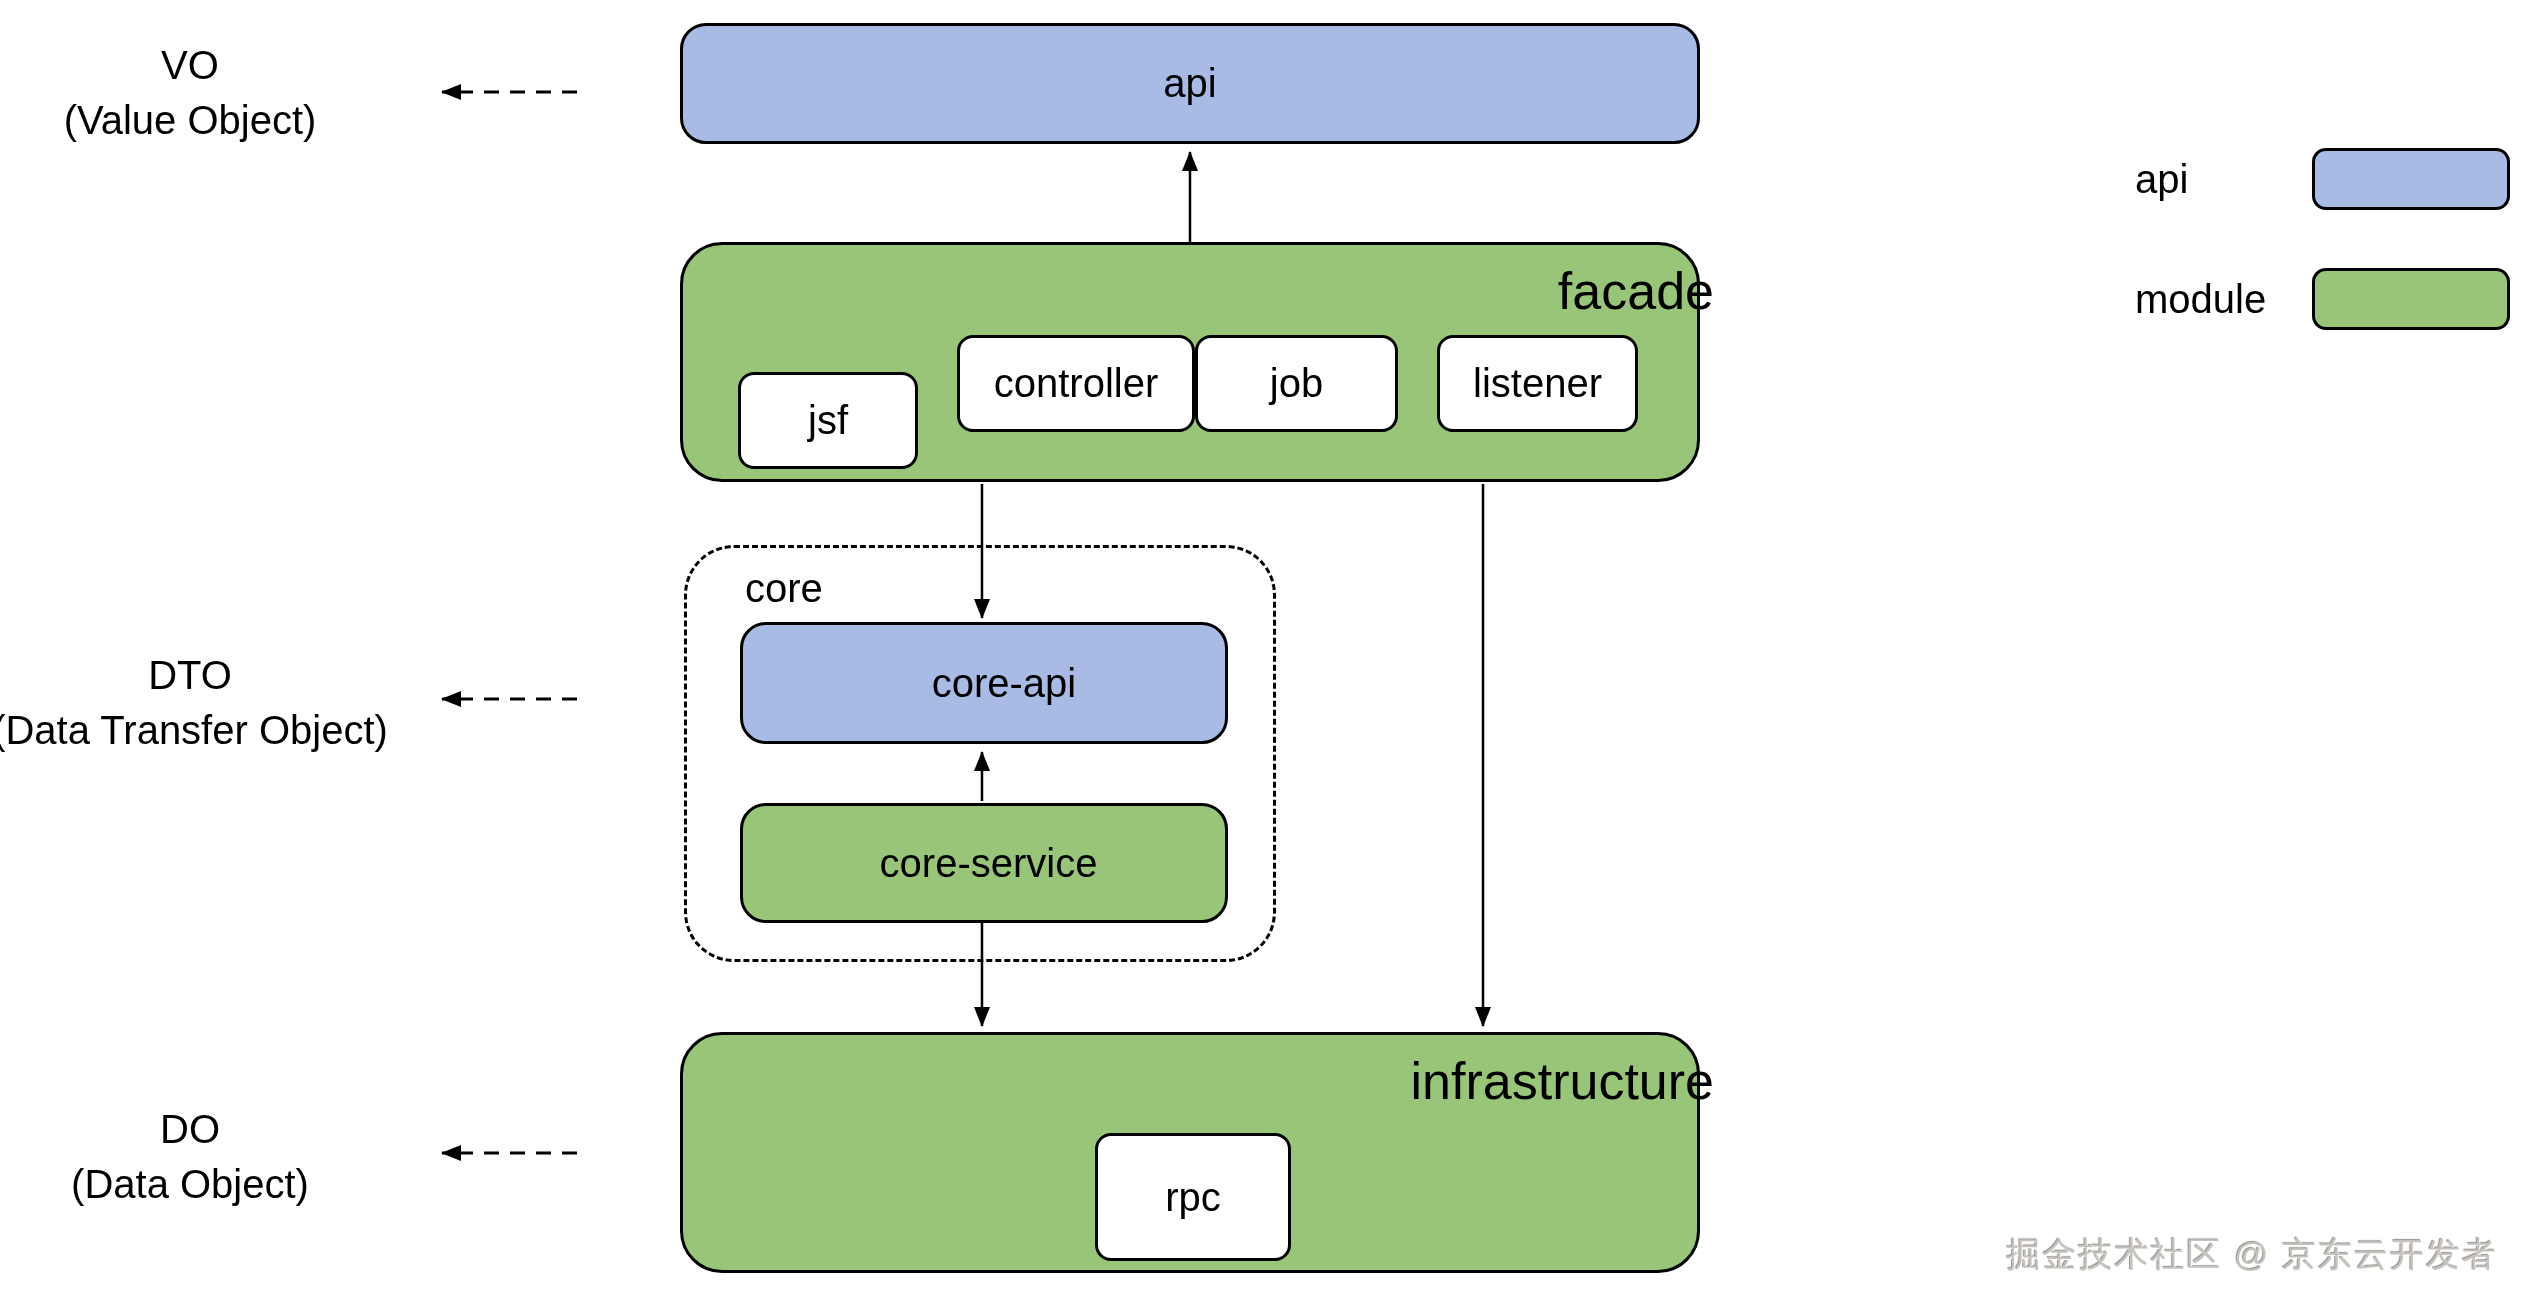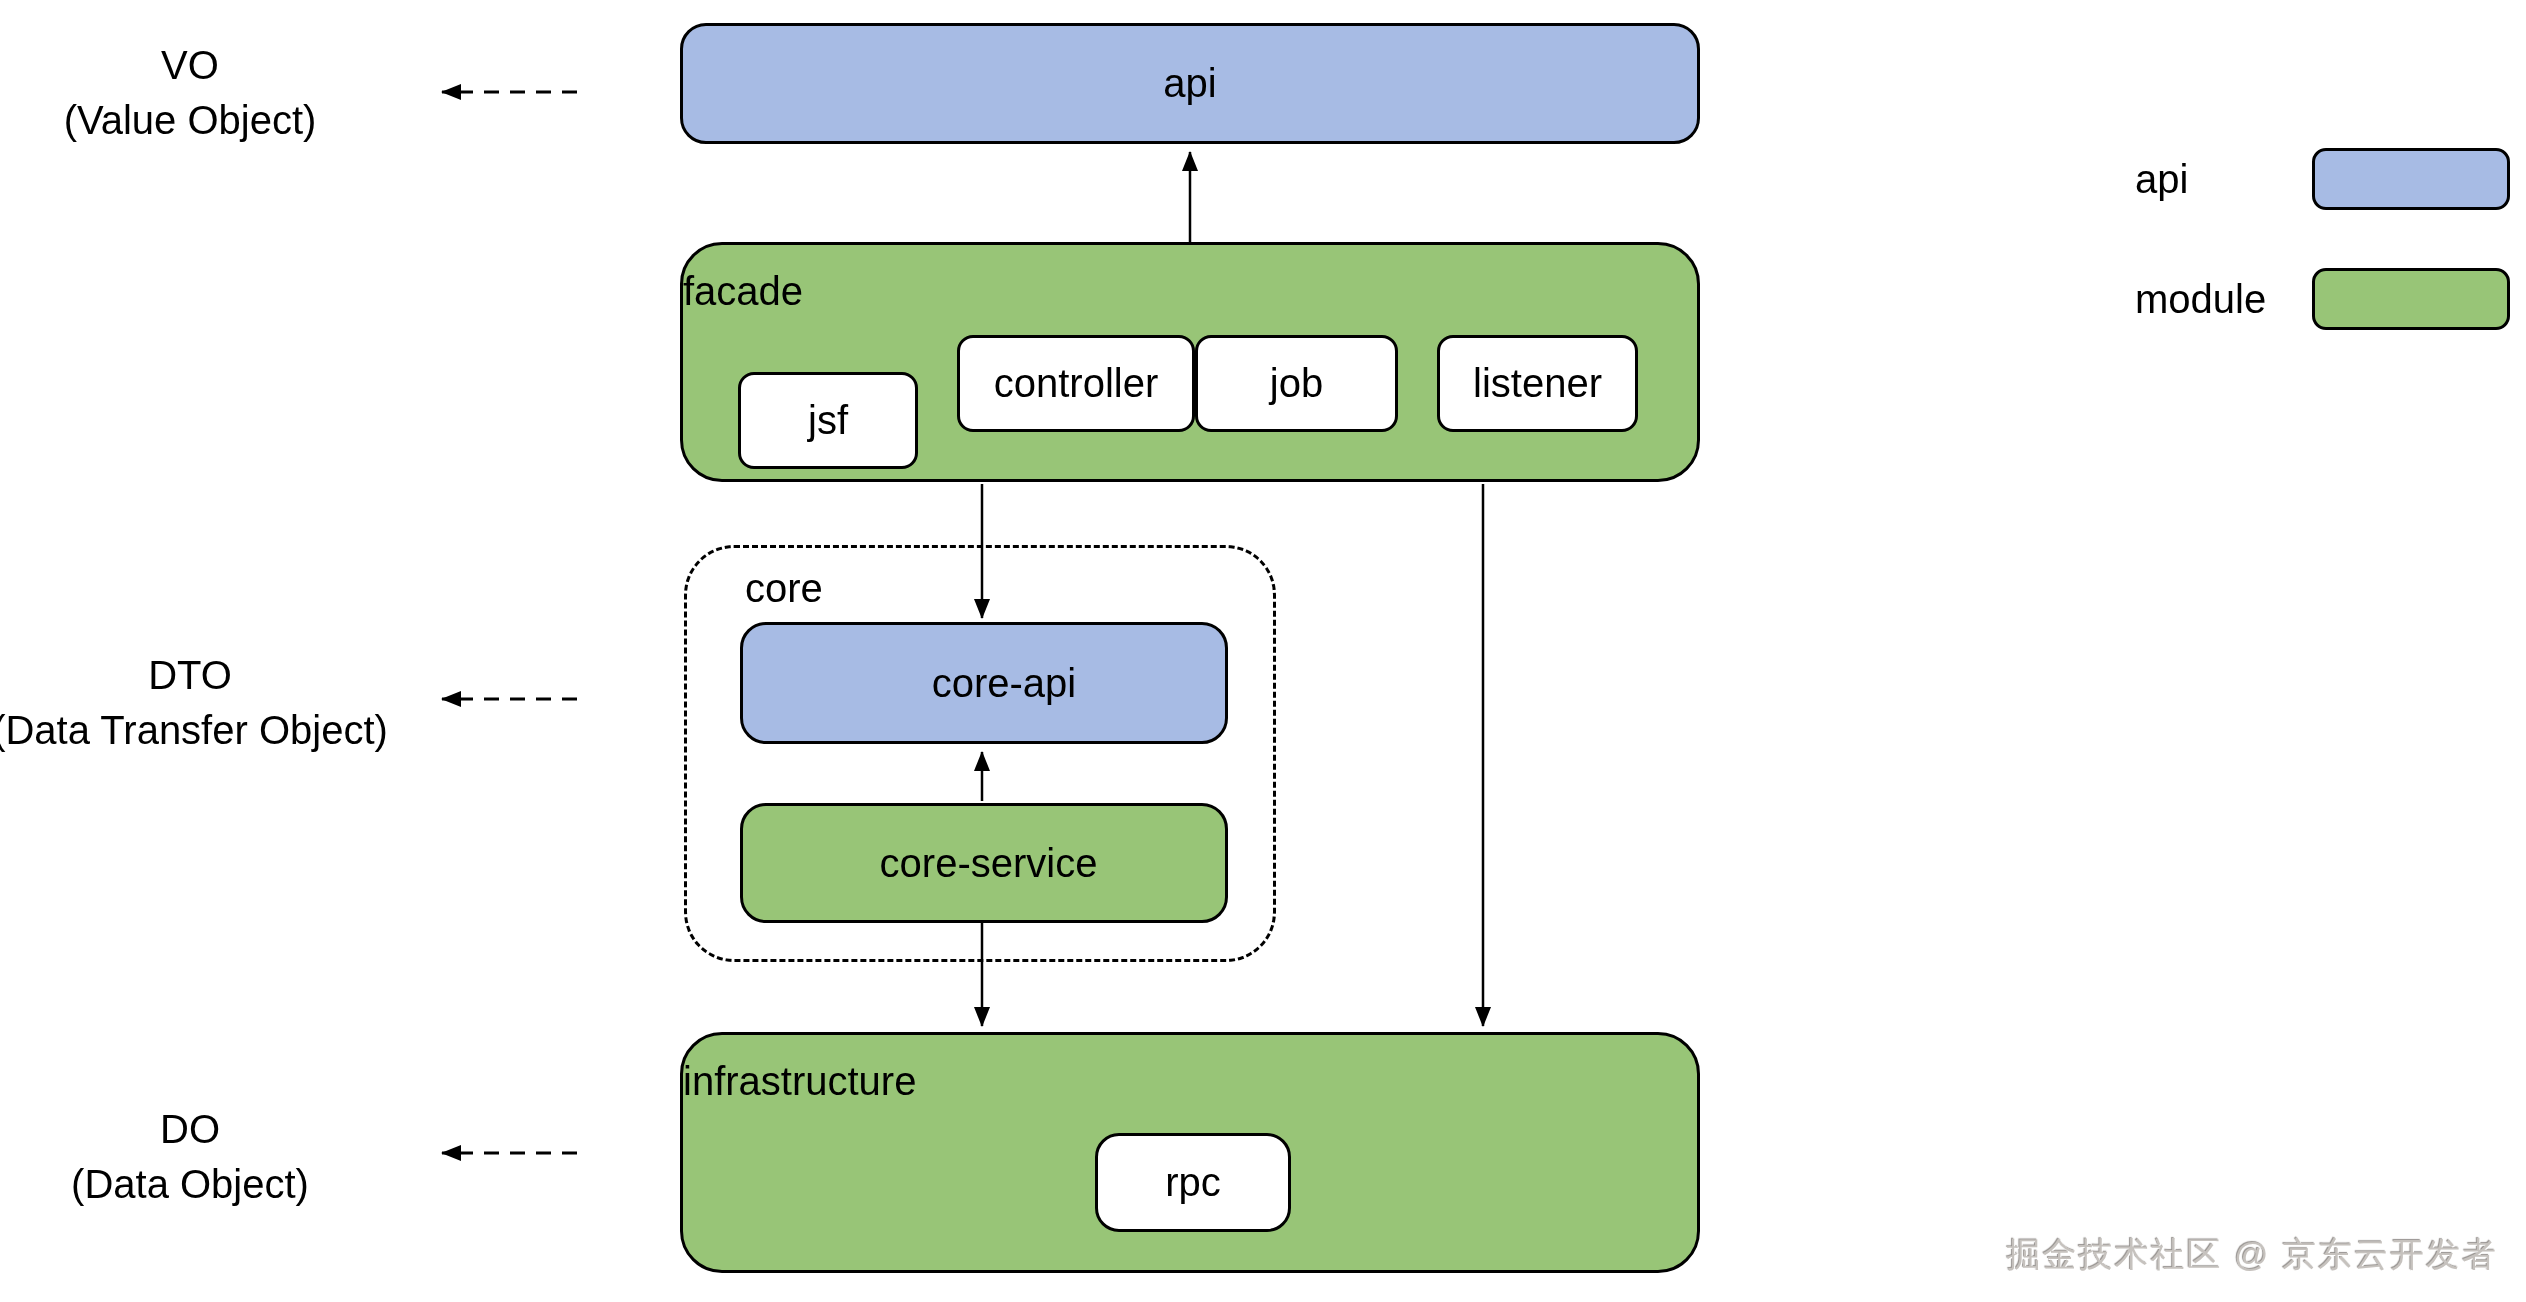--- a/index.html
+++ b/index.html
@@ -23,21 +23,21 @@
     justify-content: center;
     font-size: 40px;
     background: #fff;
   }
   .node .lbl { white-space: nowrap; }
 
   
   #node-api            { left: 680px;  top: 23px;   width: 1020px; height: 121px; border-radius: 26px; }
   #node-facade         { left: 680px;  top: 242px;  width: 1020px; height: 240px; border-radius: 42px; align-items: flex-start; }
   #node-infrastructure { left: 680px;  top: 1032px; width: 1020px; height: 241px; border-radius: 42px; align-items: flex-start; }
-  .container-title { position: absolute; top: 22px; left: 0; width: 100%; text-align: left; font-size: 40px; line-height: 48px; }
+  .container-title { position: absolute; top: 22px; left: 17px; width: 100%; text-align: right; font-size: 52px; line-height: 48px; }
 
   
   #node-jsf        { left: 738px;  top: 335px; width: 180px; height: 97px; border-radius: 16px; margin-top: 37px; }
   #node-controller { left: 957px;  top: 335px; width: 238px; height: 97px; border-radius: 16px; }
   #node-job        { left: 1195px; top: 335px; width: 203px; height: 97px; border-radius: 16px; }
   #node-listener   { left: 1437px; top: 335px; width: 201px; height: 97px; border-radius: 16px; }
 
   
   #core-box {
     position: absolute;
@@ -45,21 +45,21 @@
     border: 3px dashed #000;
     border-radius: 50px;
     background: transparent;
   }
   #core-title { position: absolute; top: 18px; left: 58px; font-size: 40px; }
   #node-core-api     { left: 740px; top: 622px; width: 488px; height: 122px; border-radius: 26px; padding-left: 40px; }
   #node-core-service { left: 740px; top: 803px; width: 488px; height: 120px; border-radius: 26px; padding-left: 9px; }
 
   
   #node-database { left: 738px;  top: 1133px; width: 180px; height: 99px; border-radius: 16px; }
-  #node-rpc      { left: 1095px; top: 1133px; width: 196px; height: 99px; border-radius: 24px; }
+  #node-rpc      { left: 1095px; top: 1133px; width: 196px; height: 128px; border-radius: 16px; }
   #node-es       { left: 1440px; top: 1133px; width: 200px; height: 99px; border-radius: 16px; }
 
   
   .side-label {
     position: absolute;
     left: -40px;
     width: 460px;
     text-align: center;
     font-size: 40px;
     line-height: 55px;

